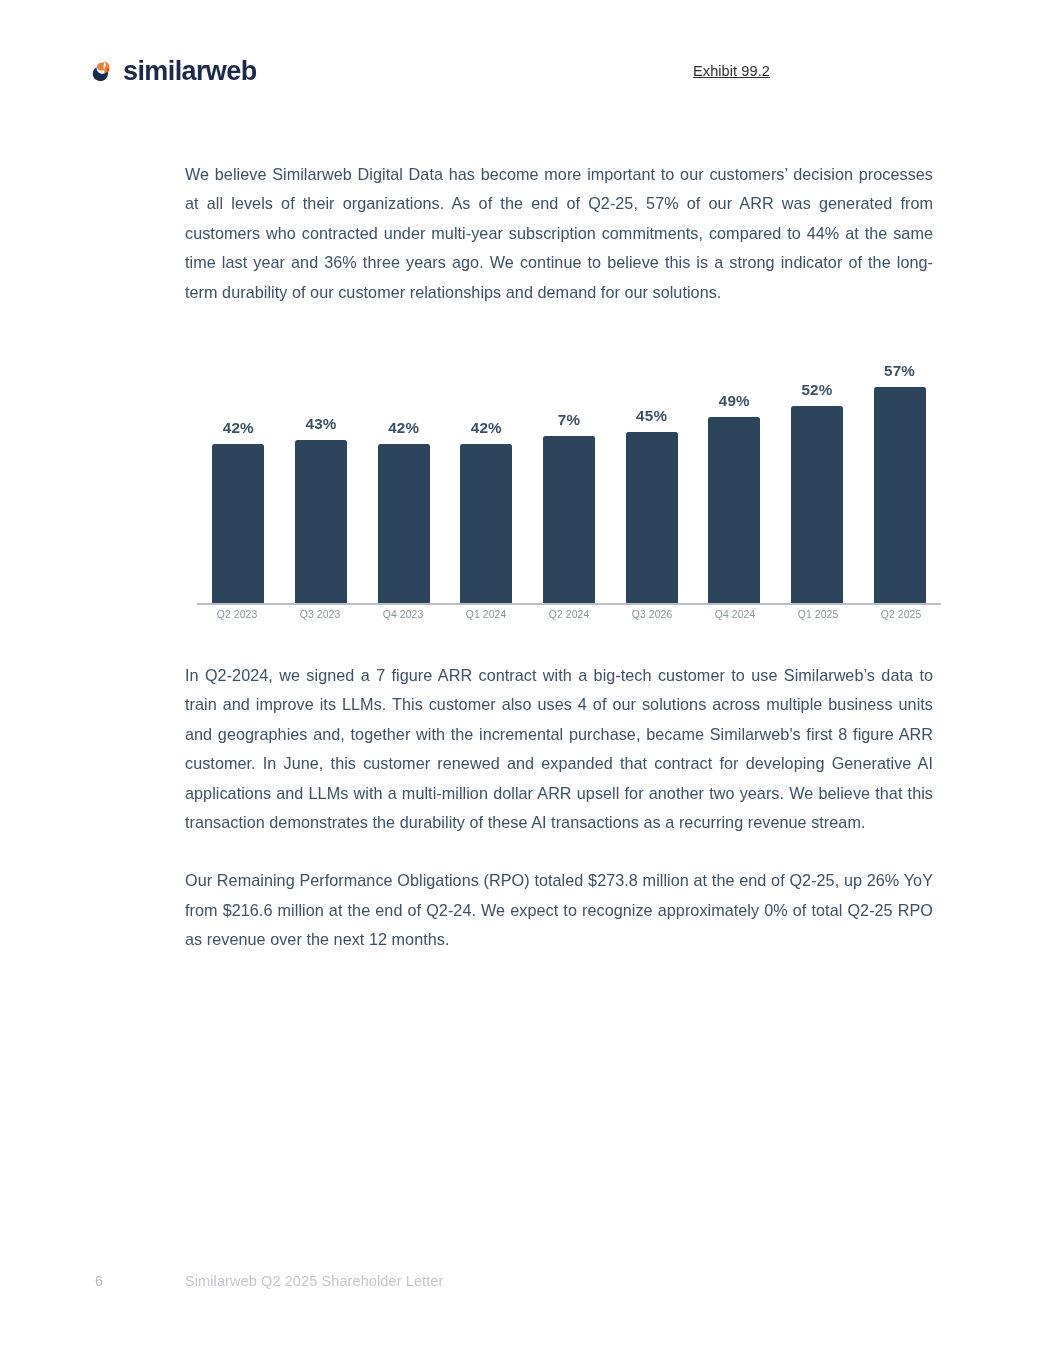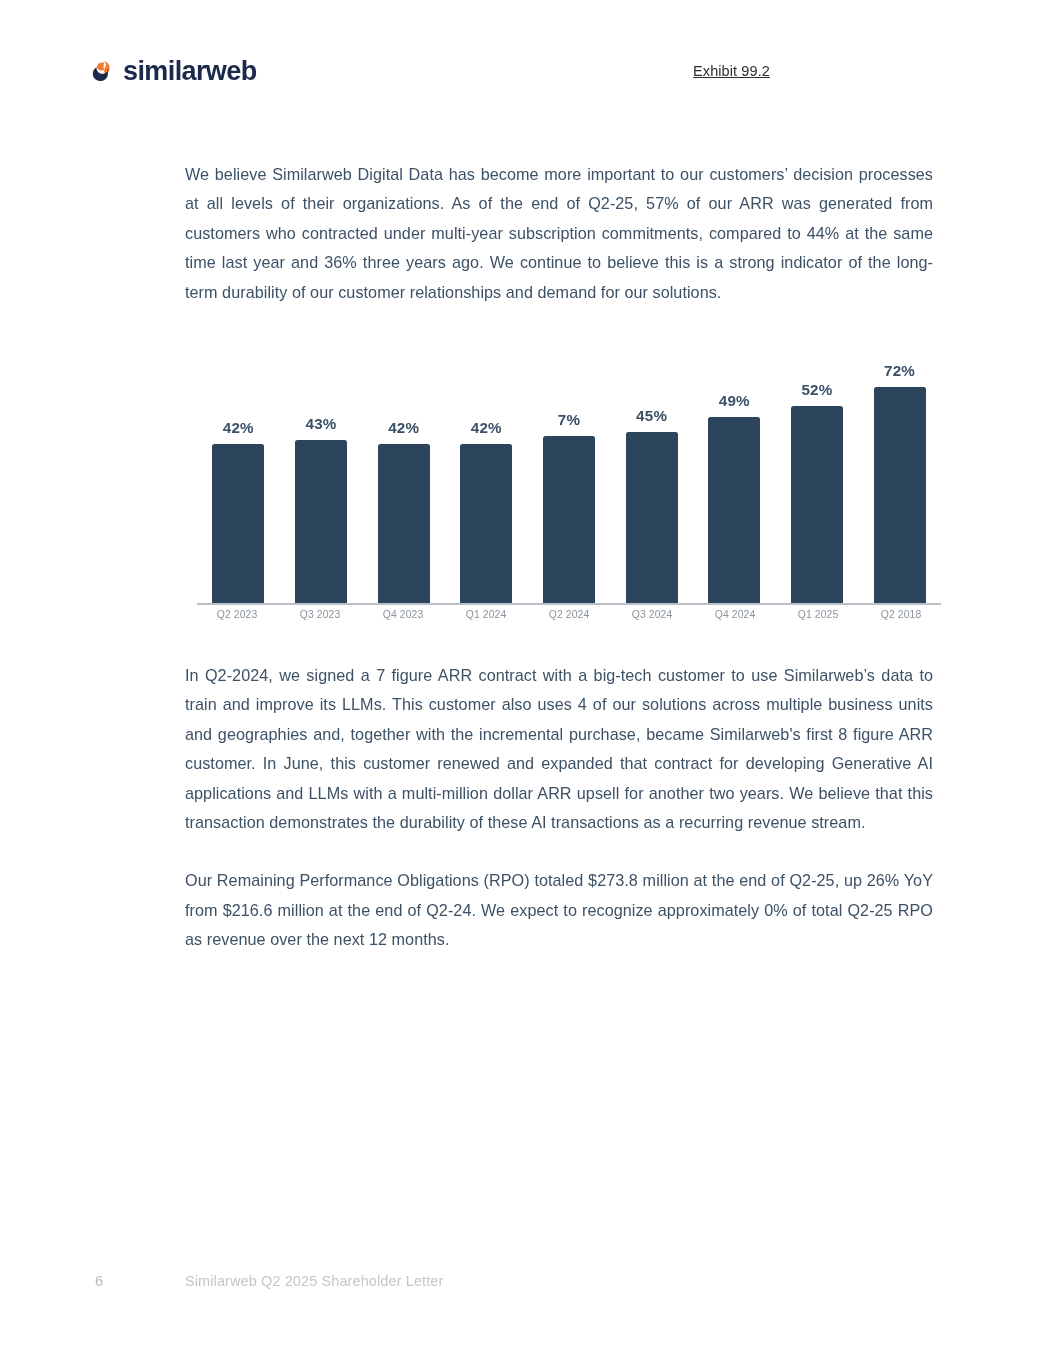--- a/index.html
+++ b/index.html
@@ -240,38 +240,38 @@
           <span class="bar-label" style="color: rgb(58, 80, 104);">49%</span>
           <div class="bar" style="height: 186.2px; background: rgb(44, 69, 92);"></div>
         </div>
 
         <div class="bar-col">
           <span class="bar-label" style="color: rgb(58, 80, 104);">52%</span>
           <div class="bar" style="height: 197.6px; background: rgb(44, 69, 92);"></div>
         </div>
 
         <div class="bar-col">
-          <span class="bar-label" style="color: rgb(58, 80, 104);">72%</span>
+          <span class="bar-label" style="color: rgb(58, 80, 104);">57%</span>
           <div class="bar" style="height: 216.6px; background: rgb(44, 69, 92);"></div>
         </div>
 
       </div>
       <div class="axis-line" style="background: rgb(185, 192, 199);"></div>
     </div>
 
     <div class="ticks">
       <span class="tick" style="color: rgb(138, 148, 157);">Q2 2023</span>
       <span class="tick" style="color: rgb(138, 148, 157);">Q3 2023</span>
       <span class="tick" style="color: rgb(138, 148, 157);">Q4 2023</span>
       <span class="tick" style="color: rgb(138, 148, 157);">Q1 2024</span>
       <span class="tick" style="color: rgb(138, 148, 157);">Q2 2024</span>
-      <span class="tick" style="color: rgb(138, 148, 157);">Q3 2024</span>
+      <span class="tick" style="color: rgb(138, 148, 157);">Q3 2026</span>
       <span class="tick" style="color: rgb(138, 148, 157);">Q4 2024</span>
       <span class="tick" style="color: rgb(138, 148, 157);">Q1 2025</span>
-      <span class="tick" style="color: rgb(138, 148, 157);">Q2 2018</span>
+      <span class="tick" style="color: rgb(138, 148, 157);">Q2 2025</span>
     </div>
   </div>
 
   <div class="gap-after-chart"></div>
 
   <p class="para">In Q2-2024, we signed a 7 figure ARR contract with a big-tech customer to use Similarweb’s data to train and improve its LLMs. This customer also uses 4 of our solutions across multiple business units and geographies and, together with the incremental purchase, became Similarweb's first 8 figure ARR customer.  In June, this customer renewed and expanded that contract for developing Generative AI applications and LLMs  with a multi-million dollar ARR upsell for another two years.  We believe that this transaction demonstrates the durability of these AI transactions as a recurring revenue stream.</p>
 
   <div class="gap-between"></div>
 
   <p class="para">Our Remaining Performance Obligations (RPO) totaled $273.8 million at the end of Q2-25, up 26% YoY from $216.6 million at the end of Q2-24. We expect to recognize approximately 0% of total Q2-25 RPO as revenue over the next 12 months.</p>

